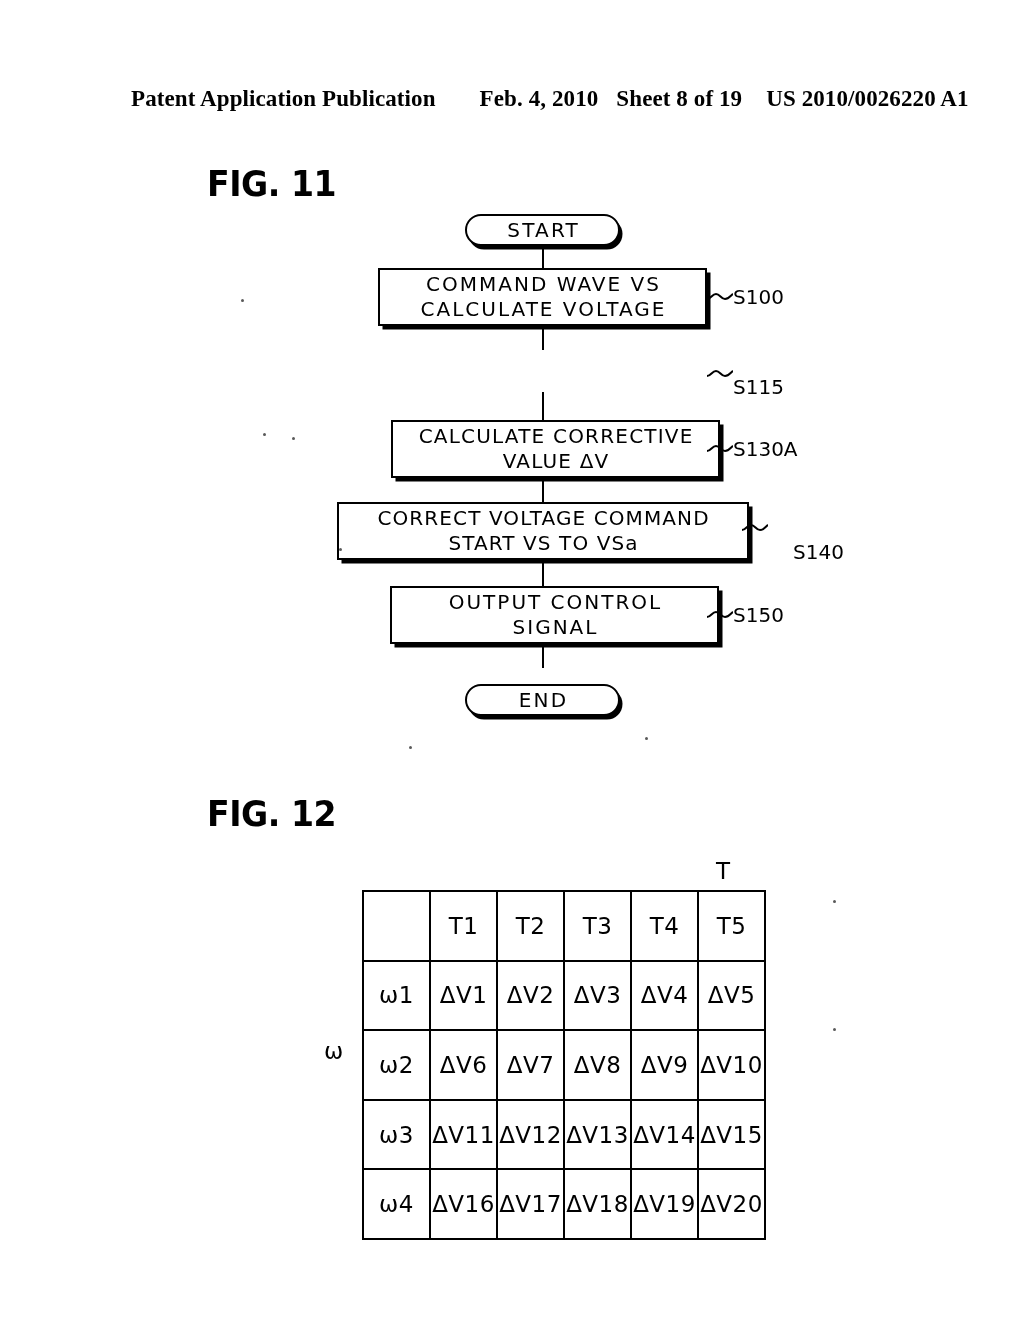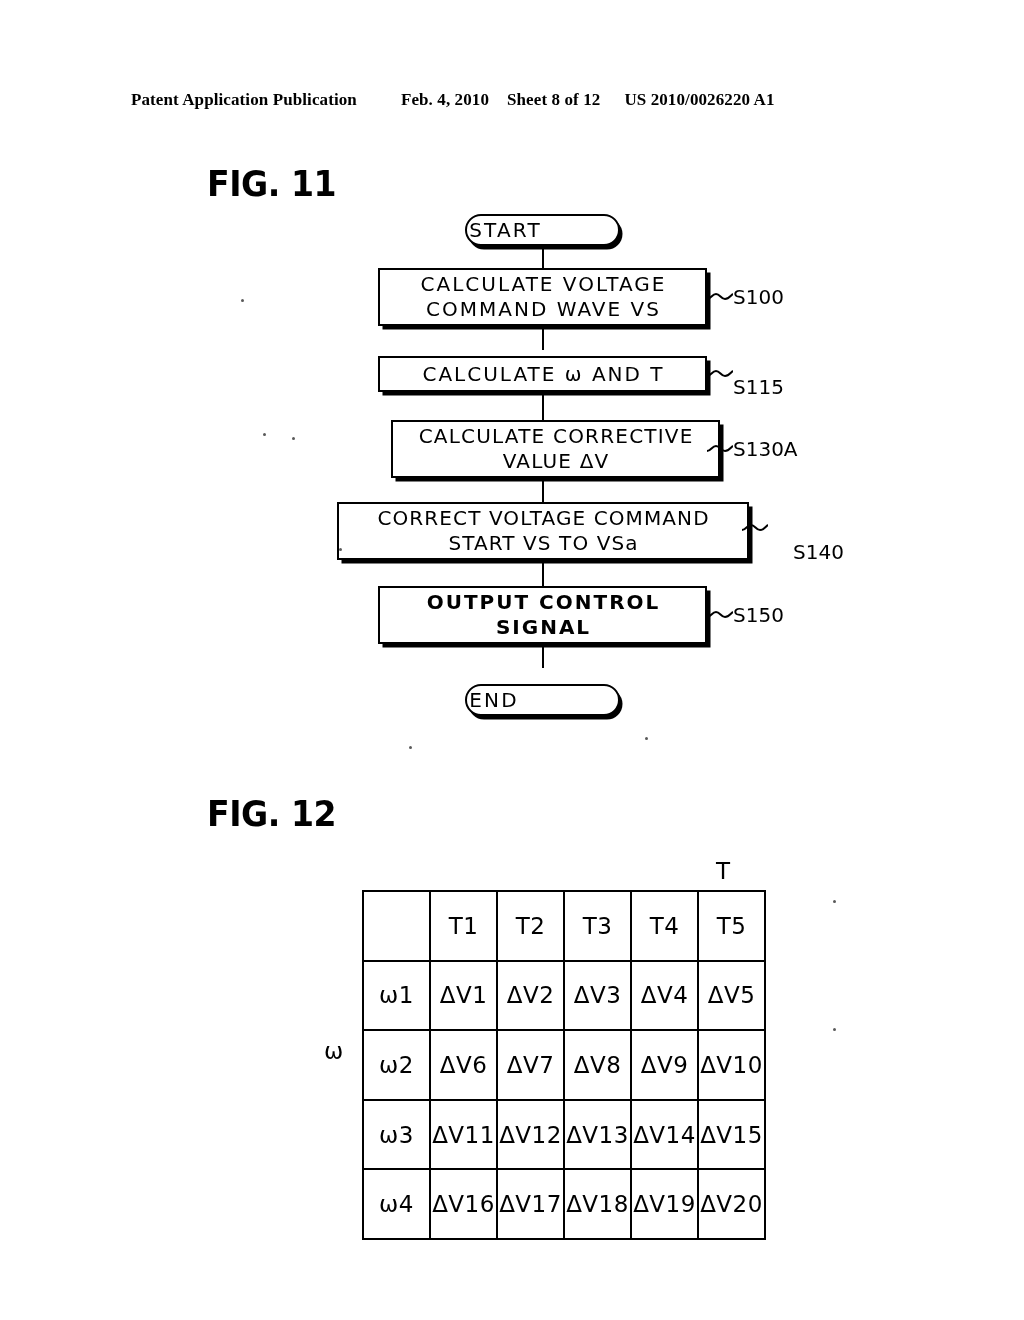--- a/index.html
+++ b/index.html
@@ -24,25 +24,25 @@
 
   
   .header {
     position: absolute;
     top: 88px;
     left: 131px;
     width: 752px;
     height: 24px;
     font-family: "Liberation Serif", serif;
     font-weight: bold;
-    font-size: 17px;
+    font-size: 23px;
     letter-spacing: 0.1px;
     white-space: nowrap;
     display: flex;
-    align-items: center;
+    align-items: flex-end;
   }
   .header .h-pub   { }
   .header .h-date  { margin-left: 44px; }
   .header .h-sheet { margin-left: 18px; }
   .header .h-num   { margin-left: 24px; }
 
   
   .fig-caption {
     position: absolute;
     font-family: "DejaVu Sans", sans-serif;
@@ -66,21 +66,21 @@
   }
 
   .terminator {
     position: absolute;
     box-sizing: border-box;
     border: 2.5px solid #000;
     border-radius: 24px;
     background: #fff;
     display: flex;
     align-items: center;
-    justify-content: flex-start;
+    justify-content: center;
     font-family: "DejaVu Sans", sans-serif;
     font-size: 20px;
     letter-spacing: 2.2px;
     text-indent: 2.2px;
     box-shadow: 3px 4px 0 -0.5px #000;
   }
 
   .procbox {
     position: absolute;
     box-sizing: border-box;
@@ -168,48 +168,45 @@
   }
 </style>
 </head>
 <body>
 
 <div class="page">
 
   <div class="header">
     <span class="h-pub">Patent Application Publication</span>
     <span class="h-date">Feb. 4, 2010</span>
-    <span class="h-sheet">Sheet 8 of 12</span>
+    <span class="h-sheet">Sheet 8 of 19</span>
     <span class="h-num">US 2010/0026220 A1</span>
   </div>
 
   <div class="fig-caption" id="fig11-caption">FIG. 11</div>
 
   <div class="flow">
 
     <div class="terminator" id="node-start" style="left:465px; top:214px; width:155px; height:32px;">
       <span>START</span>
     </div>
     <div class="connector" style="top:248px; height:22px;"></div>
 
     <div class="procbox" id="node-s100" style="left:378px; top:268px; width:329px; height:58px;">
+      <span class="ln">COMMAND WAVE VS</span>
       <span class="ln">CALCULATE VOLTAGE</span>
-      <span class="ln">COMMAND WAVE VS</span>
     </div>
     <div class="squiggle" style="left:707px; top:290px;">
       <svg viewBox="0 0 26 14">
           <path d="M0 9 C4 9 5 4 9 4 C13 4 14 9 18 9 C22 9 24 5 26 4" stroke="#000" stroke-width="2" fill="none"></path>
         </svg>
     </div>
     <div class="steplabel" style="left:733px; top:285px;">S100</div>
     <div class="connector" style="top:326px; height:24px;"></div>
 
-    <div class="procbox" id="node-s115" style="left:378px; top:356px; width:329px; height:36px;">
-      <span class="ln">CALCULATE ω AND T</span>
-    </div>
     <div class="squiggle" style="left:707px; top:367px;">
       <svg viewBox="0 0 26 14">
           <path d="M0 9 C4 9 5 4 9 4 C13 4 14 9 18 9 C22 9 24 5 26 4" stroke="#000" stroke-width="2" fill="none"></path>
         </svg>
     </div>
     <div class="steplabel" style="left:733px; top:362px;margin-top:13px;">S115</div>
     <div class="connector" style="top:392px; height:28px;"></div>
 
     <div class="procbox" id="node-s130a" style="left:391px; top:420px; width:329px; height:58px; letter-spacing:1.2px; text-indent:1.2px;text-align:center;">
       <span class="ln">CALCULATE CORRECTIVE</span>
@@ -228,21 +225,21 @@
       <span class="ln">START VS TO VSa</span>
     </div>
     <div class="squiggle" style="left:742px; top:521px;">
       <svg viewBox="0 0 26 14">
           <path d="M0 9 C4 9 5 4 9 4 C13 4 14 9 18 9 C22 9 24 5 26 4" stroke="#000" stroke-width="2" fill="none"></path>
         </svg>
     </div>
     <div class="steplabel" style="left:768px; top:540px;margin-left:25px;">S140</div>
     <div class="connector" style="top:560px; height:26px;"></div>
 
-    <div class="procbox" id="node-s150" style="left:378px; top:586px; width:329px; height:58px;font-weight:bold;">
+    <div class="procbox" id="node-s150" style="left:390px; top:586px; width:329px; height:58px;">
       <span class="ln">OUTPUT CONTROL</span>
       <span class="ln">SIGNAL</span>
     </div>
     <div class="squiggle" style="left:707px; top:608px;">
       <svg viewBox="0 0 26 14">
           <path d="M0 9 C4 9 5 4 9 4 C13 4 14 9 18 9 C22 9 24 5 26 4" stroke="#000" stroke-width="2" fill="none"></path>
         </svg>
     </div>
     <div class="steplabel" style="left:733px; top:603px;">S150</div>
     <div class="connector" style="top:644px; height:24px;"></div>

